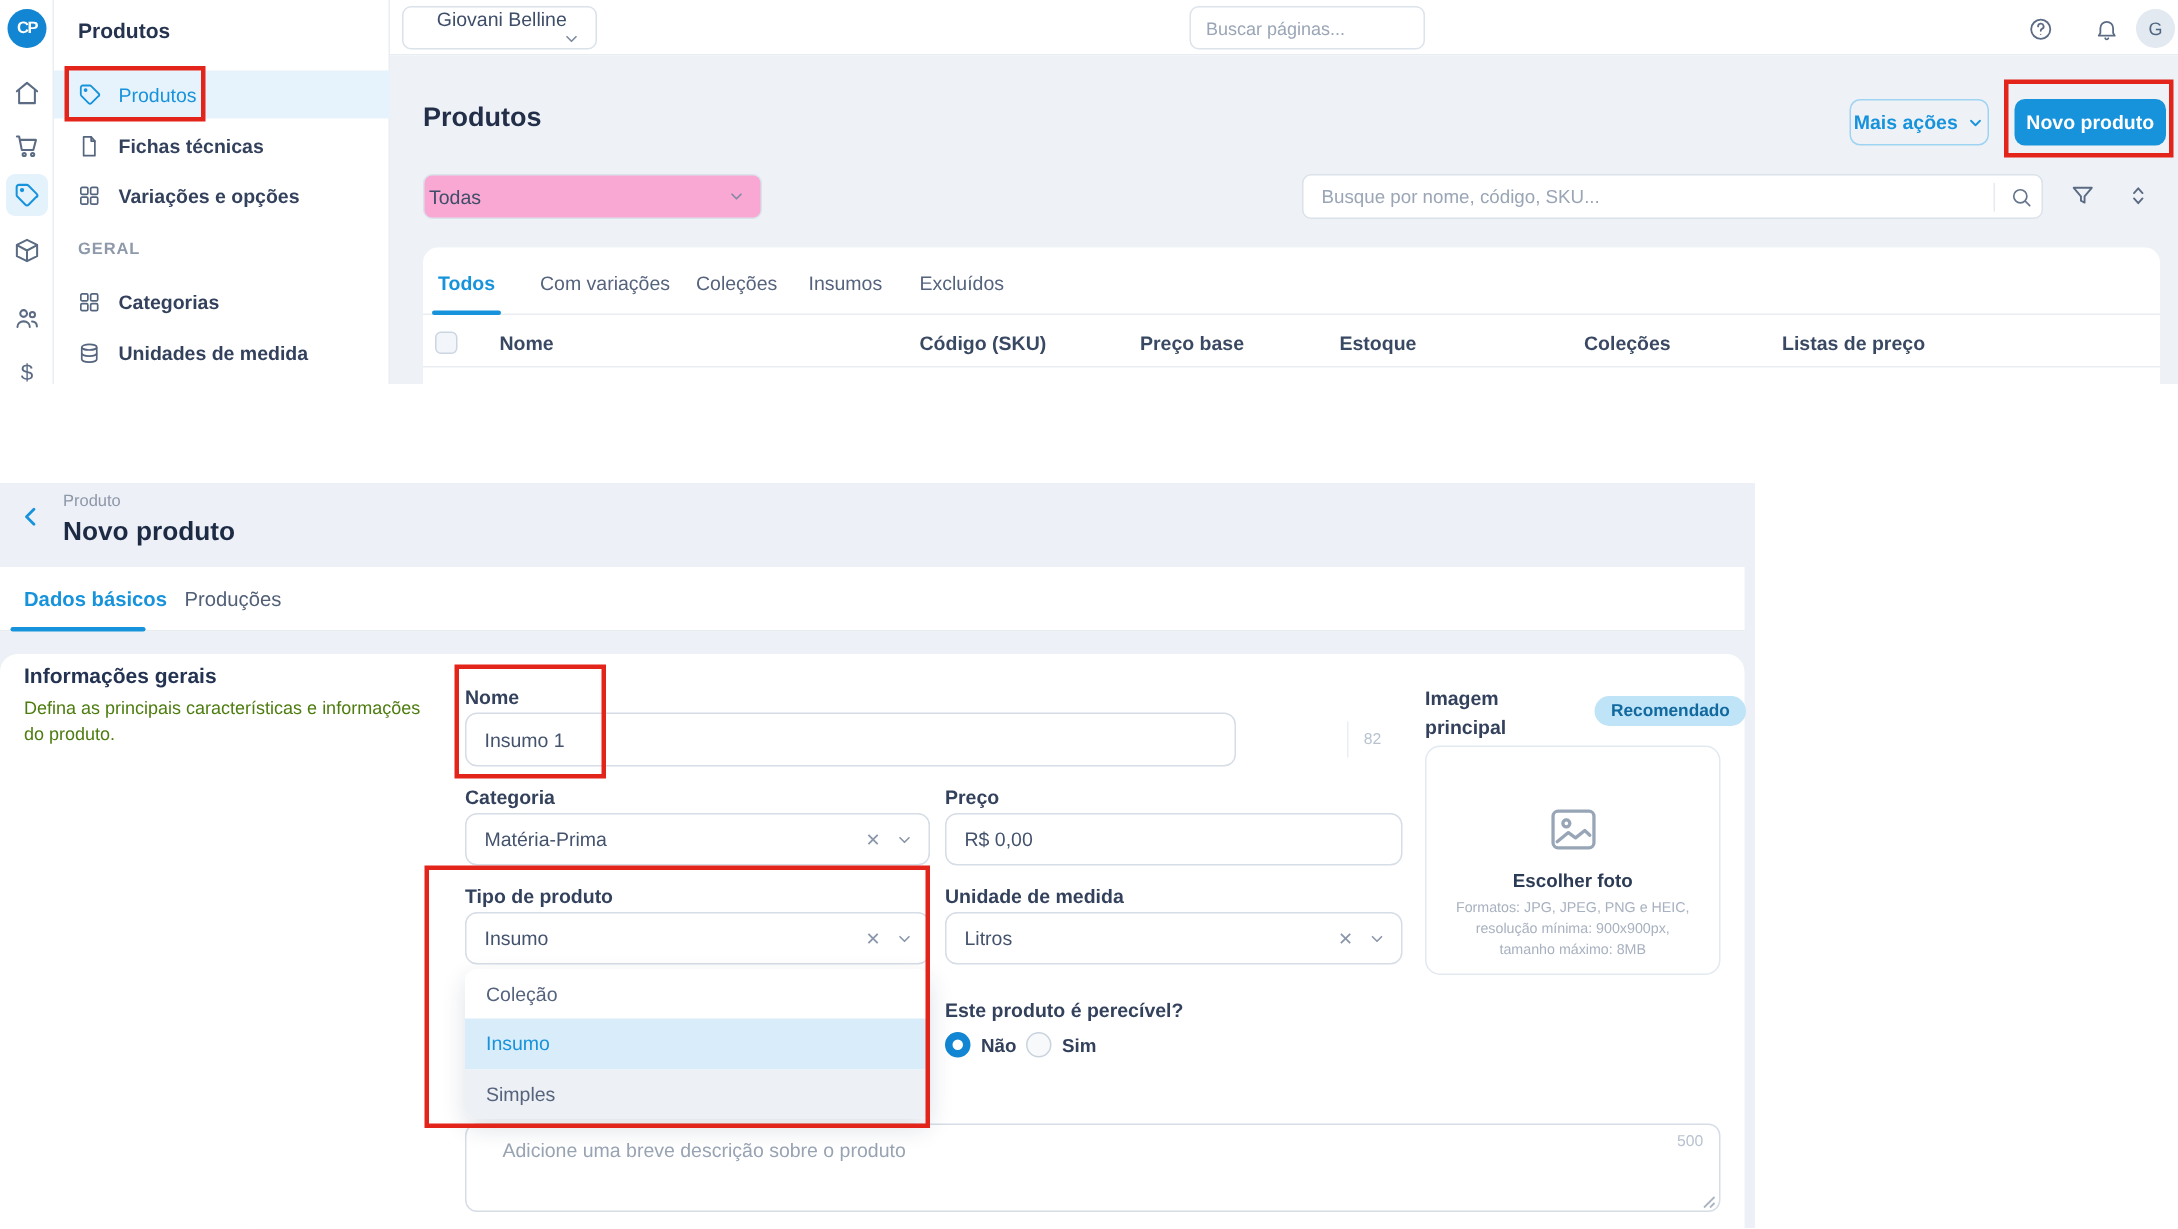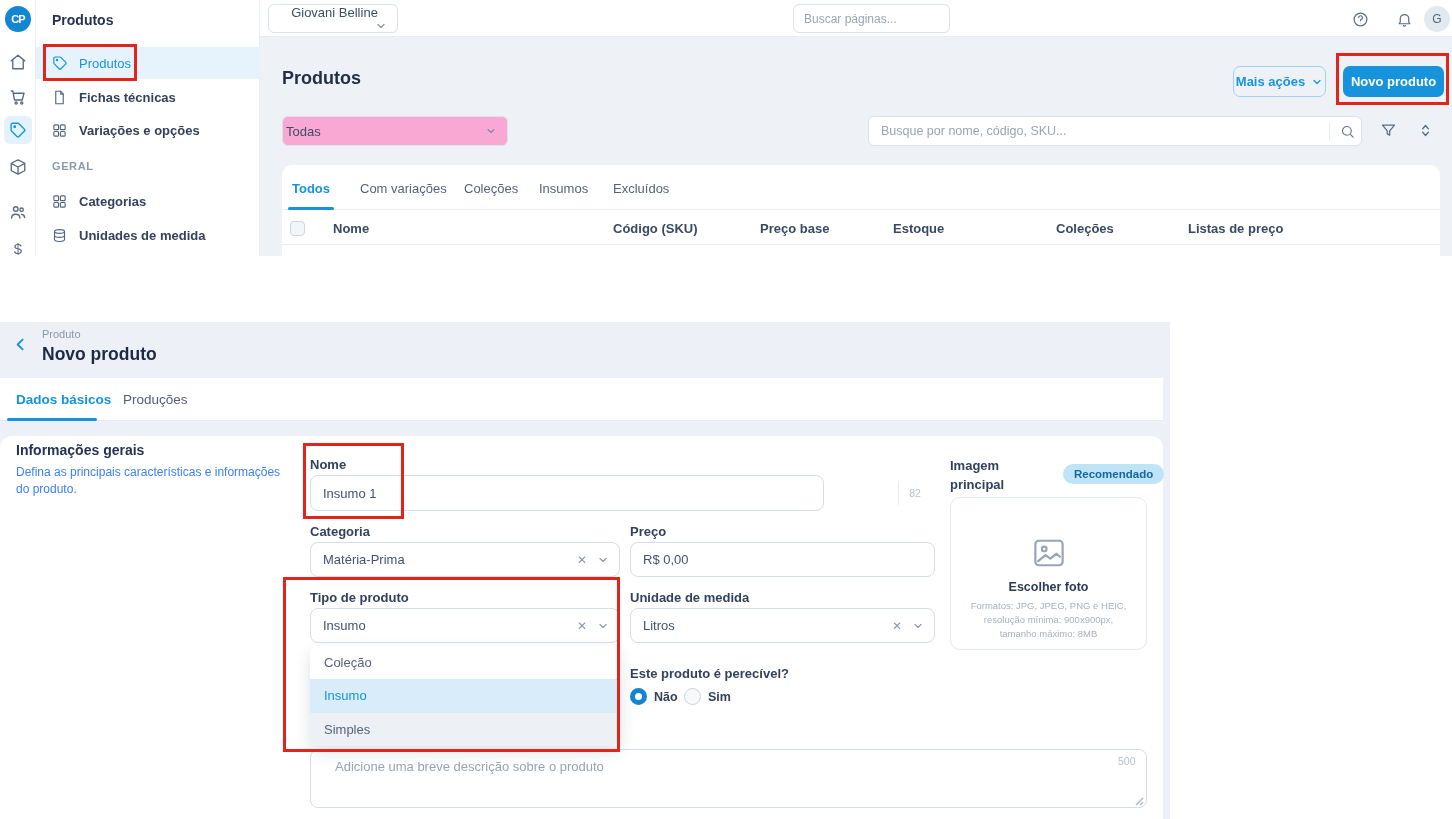--- a/index.html
+++ b/index.html
@@ -86,21 +86,21 @@
   .crumb { position:absolute; left:42px; top:328px; font-size:11px; color:#8d97a8; }
   .form-h1 { position:absolute; left:42px; top:344px; font-size:17.5px; font-weight:bold; color:#1d2a44; }
   .form-tabbar { position:absolute; left:0; top:378px; width:1163px; height:43px; background:#fff;
                  border-bottom:1px solid #e7ebf0; }
   .ftab { position:absolute; top:392px; font-size:13.5px; color:#515f77; }
   .ftab.active { color:#1793dc; font-weight:bold; }
   .ftab-underline { position:absolute; left:7px; top:418px; width:90px; height:3px; background:#1793dc; border-radius:2px; }
   .formcard { position:absolute; left:0; top:436px; width:1163px; height:383px; background:#fff;
               border-radius:12px 12px 0 0; }
   .sec-title { position:absolute; left:16px; top:442px; font-size:14px; font-weight:bold; color:#243352; }
-  .sec-desc { position:absolute; left:16px; top:464px; width:265px; font-size:12px; color:#3b82f6; line-height:1.4; }
+  .sec-desc { position:absolute; left:16px; top:464px; width:265px; font-size:12px; color:#4d7c0f; line-height:1.4; }
 
   .f-label { position:absolute; font-size:13px; font-weight:bold; color:#33415c; }
   .f-input { position:absolute; height:36px; border:1px solid #d6dde6; border-radius:8px; background:#fff;
              font-size:13px; color:#44536d; padding:0 12px; outline:none; font-family:"Liberation Sans", sans-serif; }
   .f-input::placeholder { color:#9aa5b5; }
   .counter { position:absolute; font-size:10.5px; color:#b8c2cf; }
   .counter-box { position:absolute; border-left:1px solid #eaeef3; display:flex; align-items:center;
                  justify-content:center; font-size:10.5px; color:#b8c2cf; }
   .f-select { position:absolute; height:35px; border:1px solid #d6dde6; border-radius:8px; background:#fff;
               display:flex; align-items:center; padding:0 10px 0 12px; font-size:13px; color:#44536d; }

